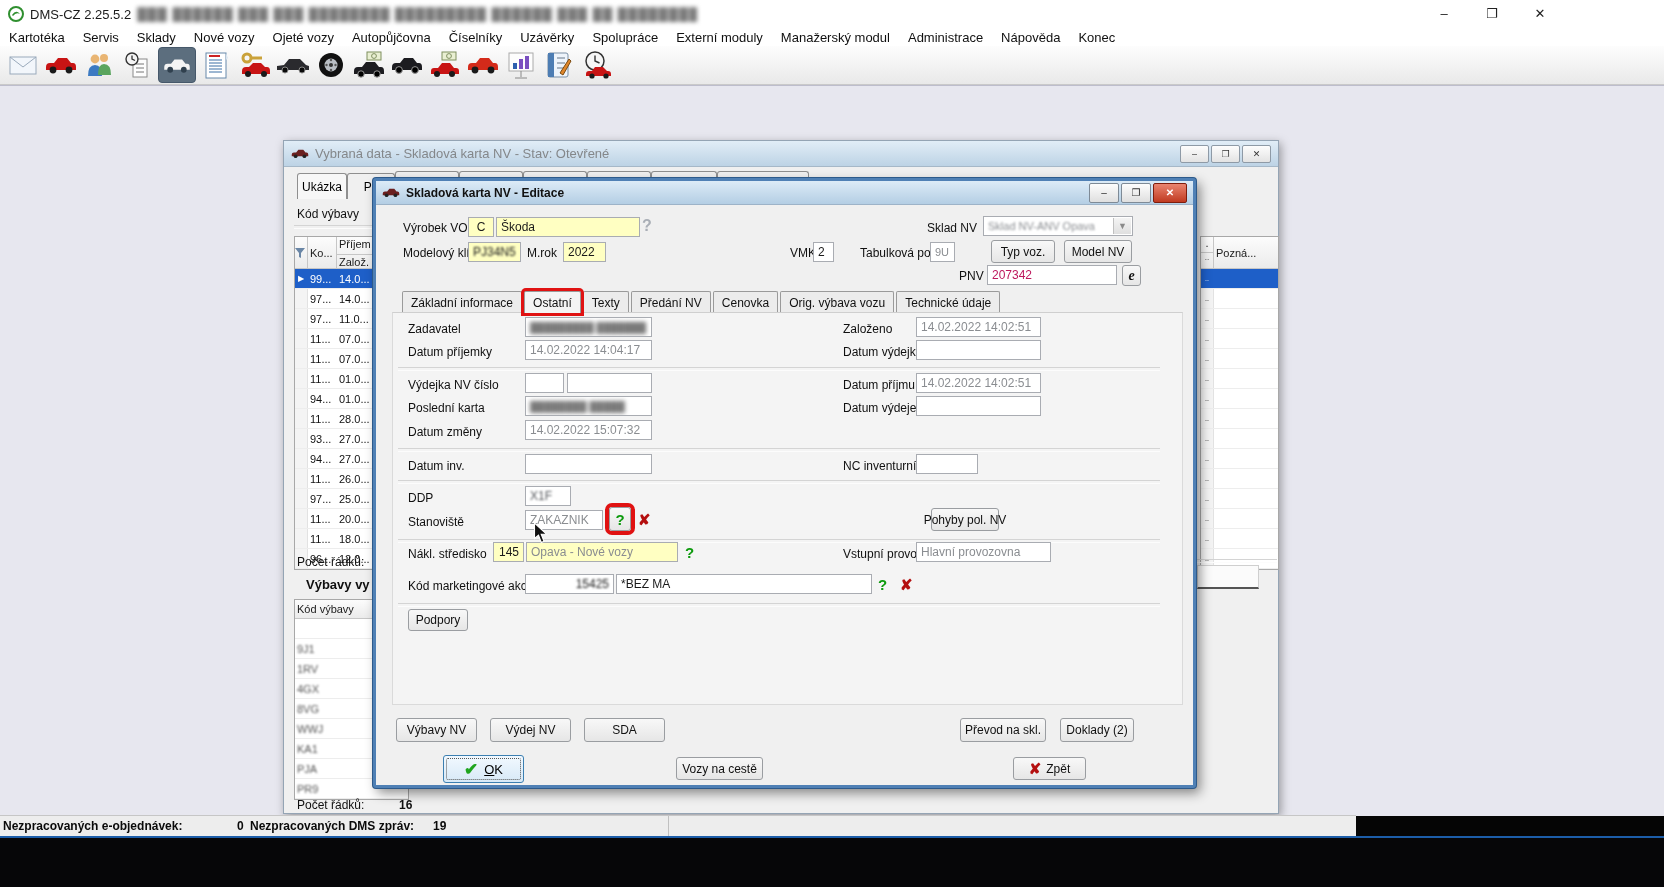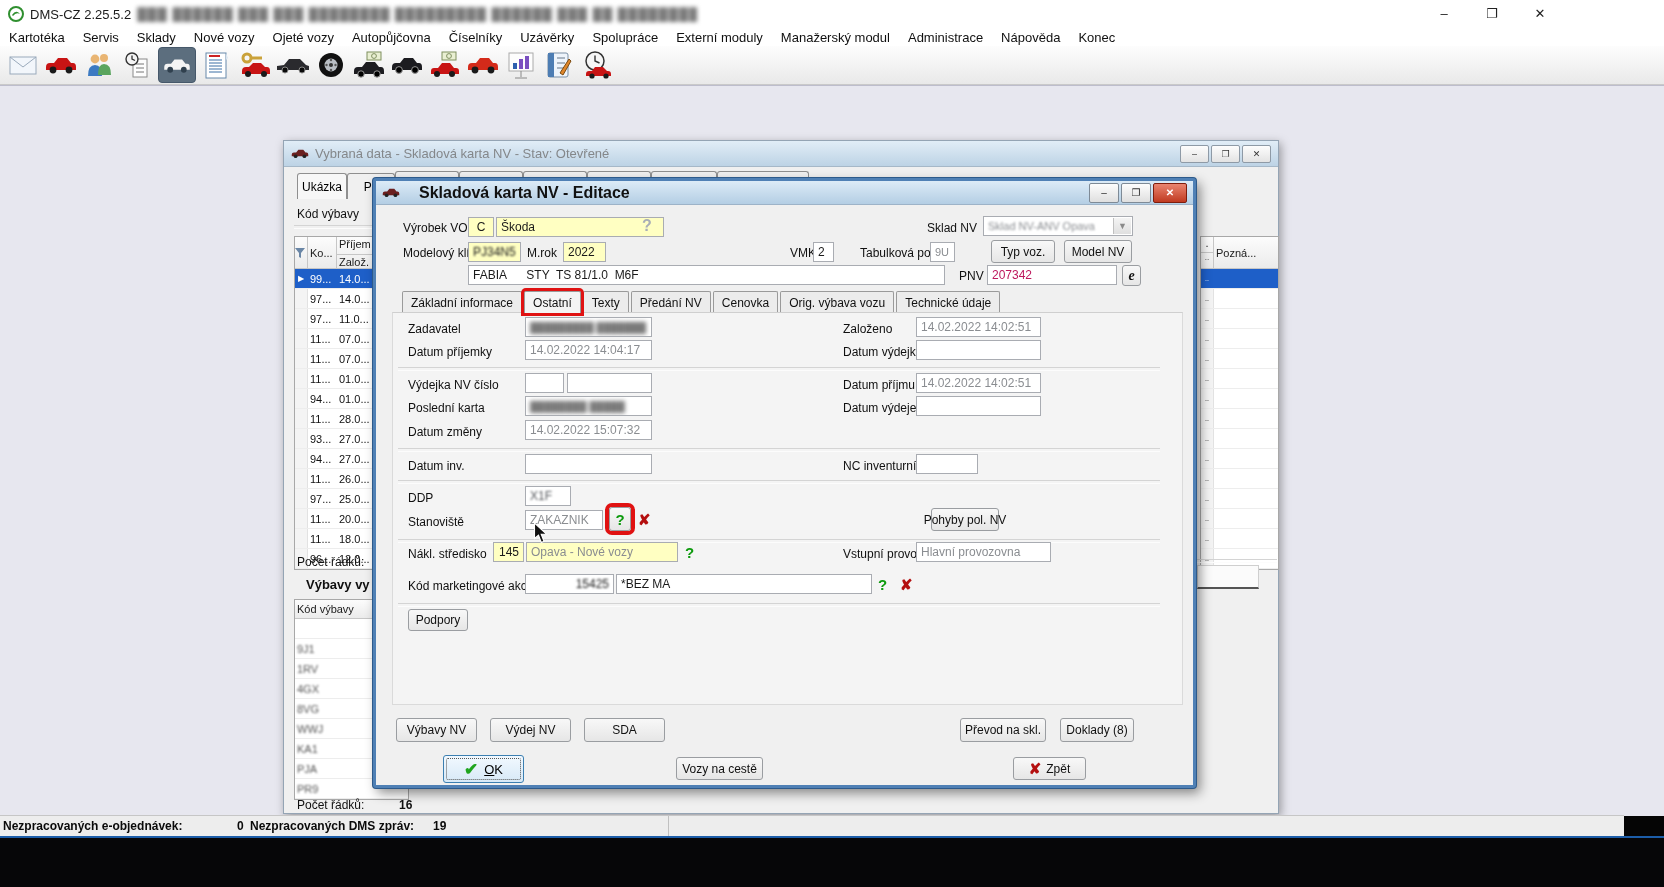--- a/index.html
+++ b/index.html
@@ -55,36 +55,36 @@
   .sel-row{background:#1e5fc8;color:#fff}
   .sel-row .gsel{background:#1e5fc8;color:#fff;border-right-color:#1e5fc8}
   .amt{height:19px;font-size:12px;color:#000;display:flex;align-items:center;justify-content:flex-end;
        padding-right:3px;border-bottom:1px solid #f0f0f0}
   
   .dlg{left:373px;top:178px;width:823px;height:610px;background:#f0f0f0;z-index:10;
        border:3px solid #4f80b5;border-radius:3px;box-shadow:0 0 0 1px #2d5a8b,4px 5px 12px rgba(0,0,0,.45);box-sizing:border-box}
   .dlg-tbar{position:absolute;left:0;top:0;right:0;height:24px;
             background:linear-gradient(#dcebf7,#b4cee4);border-bottom:1px solid #9db3c8;
             display:flex;align-items:center;padding:0 6px;box-sizing:border-box}
-  .dlg-title{font-size:16px;color:#111;font-weight:bold;margin-left:19px;white-space:nowrap}
+  .dlg-title{font-size:12px;color:#111;font-weight:bold;margin-left:6px;white-space:nowrap}
   .dctl{height:18px;background:linear-gradient(#fdfdfd,#dfdfdf);border:1px solid #7e8a96;border-radius:2px;
         display:flex;align-items:center;justify-content:center;font-size:10px;color:#333;margin-left:2px}
   .dctl.close{background:linear-gradient(#ea8570,#c03a21);border-color:#7e1d0d;color:#fff;font-weight:bold}
   .dtab{height:21px;padding:0 8px;background:#ececec;border:1px solid #9a9a9a;border-bottom:none;
         border-radius:2px 2px 0 0;font-size:12px;color:#111;display:flex;align-items:center;margin-right:2px}
   .dtab.active{background:#f4f4f4;position:relative;z-index:4;box-shadow:0 0 0 3px #e01212}
   .panel{position:absolute;left:16px;top:131px;width:791px;height:393px;background:#f4f4f4;
          border:1px solid #dadada;border-top-color:#cfcfcf;box-sizing:border-box}
   .combo-arrow{position:absolute;right:1px;top:1px;bottom:1px;width:17px;background:linear-gradient(#f4f4f4,#dfdfdf);
                border-left:1px solid #c0c0c0;display:flex;align-items:center;justify-content:center;color:#8a8a8a;font-size:9px}
   .okbtn{border:1px solid #3c7fb1;border-radius:3px;background:linear-gradient(#f2f9ff,#d7e9f7);
          display:flex;align-items:center;justify-content:center;gap:6px}
   .okbtn .inner{position:absolute;inset:2px;border:1px dotted #555;border-radius:2px}
   
-  .statusbar{left:0;top:815px;width:1624px;height:21px;background:#ededed;border-top:1px solid #c6c6c6;z-index:20}
+  .statusbar{left:0;top:815px;width:1356px;height:21px;background:#ededed;border-top:1px solid #c6c6c6;z-index:20}
   .statusbar .t{position:absolute;top:3px;font-size:12px;font-weight:bold;color:#0a0a0a;white-space:nowrap}
   .bottomstrip{left:0;top:836px;width:1664px;height:51px;background:#060608;border-top:2px solid #1c5da8;z-index:20}
   svg{display:block}
 </style>
 </head>
 <body>
 
 <div class="abs app-titlebar">
   <span class="abs" style="left:8px;top:6px">
     <svg width="16" height="16" viewBox="0 0 16 16">
@@ -504,42 +504,41 @@
     </span>
     <span class="dlg-title">Skladová karta NV - Editace</span>
     <span style="flex:1"></span>
     <span class="dctl" style="width:28px">–</span>
     <span class="dctl" style="width:28px">❐</span>
     <span class="dctl close" style="width:32px">✕</span>
   </div>
 
   <span class="lbl abs" style="left:27px;top:40px">Výrobek VOZ</span>
   <div class="fld yellow abs" style="left:92px;top:36px;width:26px;justify-content:center">C</div>
-  <div class="fld yellow abs" style="left:120px;top:36px;width:168px">Škoda</div>
+  <div class="fld yellow abs" style="left:120px;top:36px;width:144px">Škoda</div>
   <span class="abs" style="left:266px;top:36px;font-size:16px;font-weight:bold;color:#a9aeb6">?</span>
   <span class="lbl abs" style="left:551px;top:40px">Sklad NV</span>
   <div class="fld abs" style="left:607px;top:35px;width:150px;padding-right:20px">
     <span class="blur1" style="color:#8a8d91;font-size:11px">Sklad NV-ANV Opava</span>
     <span class="combo-arrow">▼</span>
   </div>
 
   <span class="lbl abs" style="left:27px;top:65px">Modelový klíč</span>
   <div class="fld yellow abs" style="left:92px;top:61px;width:53px">
       <span class="blur1">PJ34N5</span>
     </div>
   <span class="lbl abs" style="left:151px;top:65px">M.rok</span>
   <div class="fld yellow abs" style="left:187px;top:61px;width:43px">2022</div>
   <span class="lbl abs" style="left:414px;top:65px">VMK</span>
   <div class="fld abs" style="left:437px;top:61px;width:21px">2</div>
   <span class="lbl abs" style="left:484px;top:65px">Tabulková pozi</span>
   <div class="fld gray abs" style="left:554px;top:61px;width:25px;font-size:11px">9U</div>
   <div class="btn abs" style="left:615px;top:59px;width:64px;height:23px">Typ voz.</div>
   <div class="btn abs" style="left:688px;top:59px;width:68px;height:23px">Model NV</div>
 
-  <div class="fld pre abs" style="left:92px;top:84px;width:477px">FABIA      STY  TS 81/1.0  M6F</div>
   <span class="lbl abs" style="left:583px;top:88px">PNV</span>
   <div class="fld abs" style="left:611px;top:84px;width:130px;color:#be185d">207342</div>
   <div class="btn abs" style="left:746px;top:84px;width:19px;height:21px;font-family:'Liberation Serif',serif;font-style:italic;font-weight:bold;font-size:14px">e</div>
 
   <div class="abs" style="left:26px;top:110px;display:flex;align-items:center">
     <div class="dtab">
         <span>Základní informace</span>
       </div>
     <div class="dtab active">
         <span>Ostatní</span>
@@ -633,21 +632,21 @@
   <span class="x-red abs" style="left:524px;top:396px">✘</span>
 
   <div class="abs groove" style="left:22px;top:422px;width:762px"></div>
 
   <div class="btn abs" style="left:32px;top:428px;width:60px;height:22px">Podpory</div>
 
   <div class="btn abs" style="left:20px;top:537px;width:81px;height:24px">Výbavy NV</div>
   <div class="btn abs" style="left:114px;top:537px;width:81px;height:24px">Výdej NV</div>
   <div class="btn abs" style="left:208px;top:537px;width:81px;height:24px">SDA</div>
   <div class="btn abs" style="left:584px;top:537px;width:86px;height:24px">Převod na skl.</div>
-  <div class="btn abs" style="left:684px;top:537px;width:74px;height:24px">Doklady (8)</div>
+  <div class="btn abs" style="left:684px;top:537px;width:74px;height:24px">Doklady (2)</div>
 
   <div class="okbtn abs" style="left:67px;top:574px;width:79px;height:26px">
     <span class="inner"></span>
     <span style="color:#1fa51f;font-size:17px;font-weight:bold">✔</span>
     <span style="font-size:13px"><u>O</u><span>K</span></span>
   </div>
   <div class="btn abs" style="left:300px;top:576px;width:87px;height:23px">Vozy na cestě</div>
   <div class="btn abs" style="left:637px;top:576px;width:73px;height:23px;gap:5px">
     <span class="x-red">✘</span>
     <span>Zpět</span>

